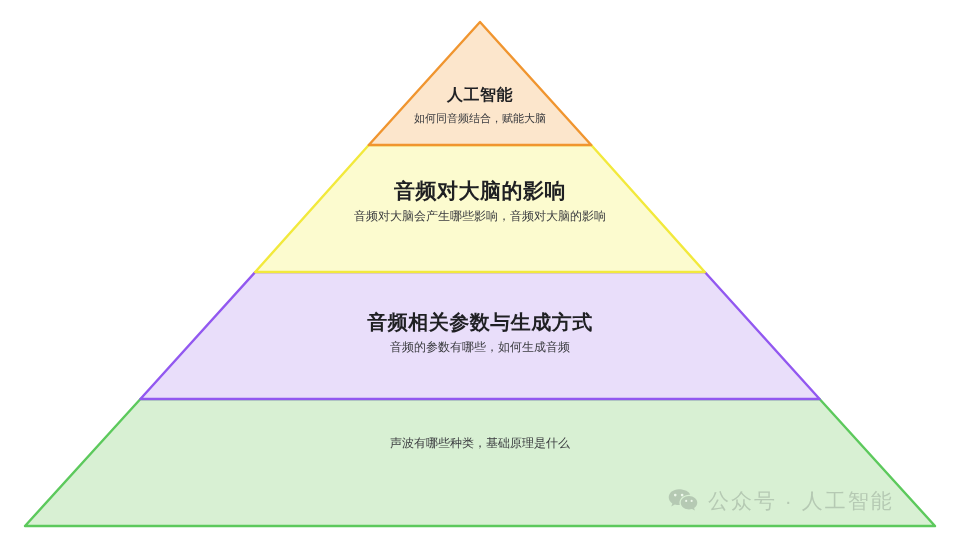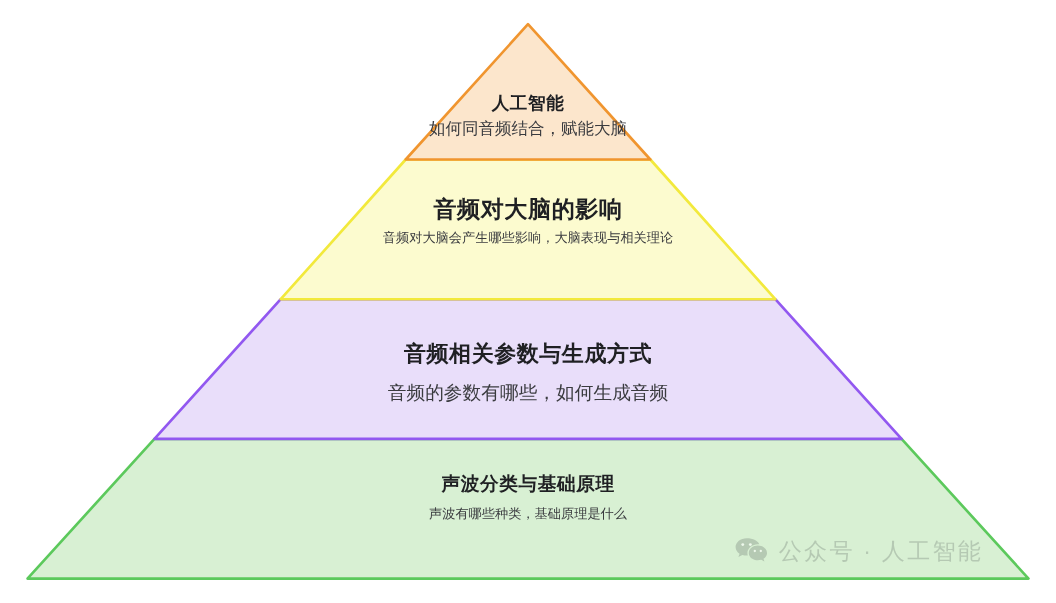--- a/index.html
+++ b/index.html
@@ -42,29 +42,29 @@
     letter-spacing: 0.5px;
     white-space: nowrap;
   }
   .tier-sub {
     color: #3a3b3f;
     white-space: nowrap;
   }
   
   #tier-1-label { top: 84px; }
   #tier-1-label .tier-title { font-size: 16px; line-height: 22px; }
-  #tier-1-label .tier-sub { font-size: 15px; line-height: 18px; margin-top: 3px; }
+  #tier-1-label .tier-sub { font-size: 11px; line-height: 18px; margin-top: 3px; }
   
   #tier-2-label { top: 179px; }
   #tier-2-label .tier-title { font-size: 21px; line-height: 24px; }
   #tier-2-label .tier-sub { font-size: 12px; line-height: 19px; margin-top: 4px; }
   
   #tier-3-label { top: 310px; }
   #tier-3-label .tier-title { font-size: 20px; line-height: 24px; }
-  #tier-3-label .tier-sub { font-size: 17px; line-height: 19px; margin-top: 14px; }
+  #tier-3-label .tier-sub { font-size: 12px; line-height: 19px; margin-top: 4px; }
   
   #tier-4-label { top: 428px; }
   #tier-4-label .tier-title { font-size: 17px; line-height: 24px; }
   #tier-4-label .tier-sub { font-size: 12px; line-height: 19px; margin-top: 6px; }
 
   
   #watermark {
     position: absolute;
     left: 668px;
     top: 487px;
@@ -102,30 +102,29 @@
     <polygon points="480,22 591.2,145 368.8,145" fill="#FCE6CC" stroke="#F0952F" stroke-width="2.4" stroke-linejoin="round"></polygon>
   </svg>
 
   <div class="tier-label" id="tier-1-label">
     <div class="tier-title">人工智能</div>
     <div class="tier-sub">如何同音频结合，赋能大脑</div>
   </div>
 
   <div class="tier-label" id="tier-2-label">
     <div class="tier-title">音频对大脑的影响</div>
-    <div class="tier-sub">音频对大脑会产生哪些影响，大脑表现与相关理论</div>
+    <div class="tier-sub">音频对大脑会产生哪些影响，音频对大脑的影响</div>
   </div>
 
   <div class="tier-label" id="tier-3-label">
     <div class="tier-title">音频相关参数与生成方式</div>
     <div class="tier-sub">音频的参数有哪些，如何生成音频</div>
   </div>
 
   <div class="tier-label" id="tier-4-label">
-    <div class="tier-title">声波分类与基础原理</div>
     <div class="tier-sub">声波有哪些种类，基础原理是什么</div>
   </div>
 
   <div id="watermark">
     <svg class="wechat-icon" viewBox="0 0 34 29">
       <path d="M12.2 1.2C5.8 1.2 0.8 5.3 0.8 10.3c0 2.8 1.6 5.3 4.1 7L3.7 20.6l4.1-2.1c1.4 0.4 2.9 0.6 4.4 0.6 0.4 0 0.8 0 1.2-0.1-0.3-0.8-0.4-1.6-0.4-2.5 0-5 4.9-9.1 11-9.1 0.4 0 0.8 0 1.2 0.1C24.3 3.9 18.8 1.2 12.2 1.2z" fill="#9aab9a"></path>
       <circle cx="8.2" cy="7.8" r="1.5" fill="#ffffff"></circle>
       <circle cx="16.0" cy="7.8" r="1.5" fill="#ffffff"></circle>
       <path d="M33.2 16.4c0-4.2-4.2-7.6-9.4-7.6s-9.4 3.4-9.4 7.6c0 4.2 4.2 7.6 9.4 7.6 1.2 0 2.3-0.2 3.4-0.5l3.3 1.7-0.9-2.7C31.8 21.1 33.2 18.9 33.2 16.4z" fill="#9aab9a"></path>
       <circle cx="20.6" cy="14.4" r="1.2" fill="#ffffff"></circle>

